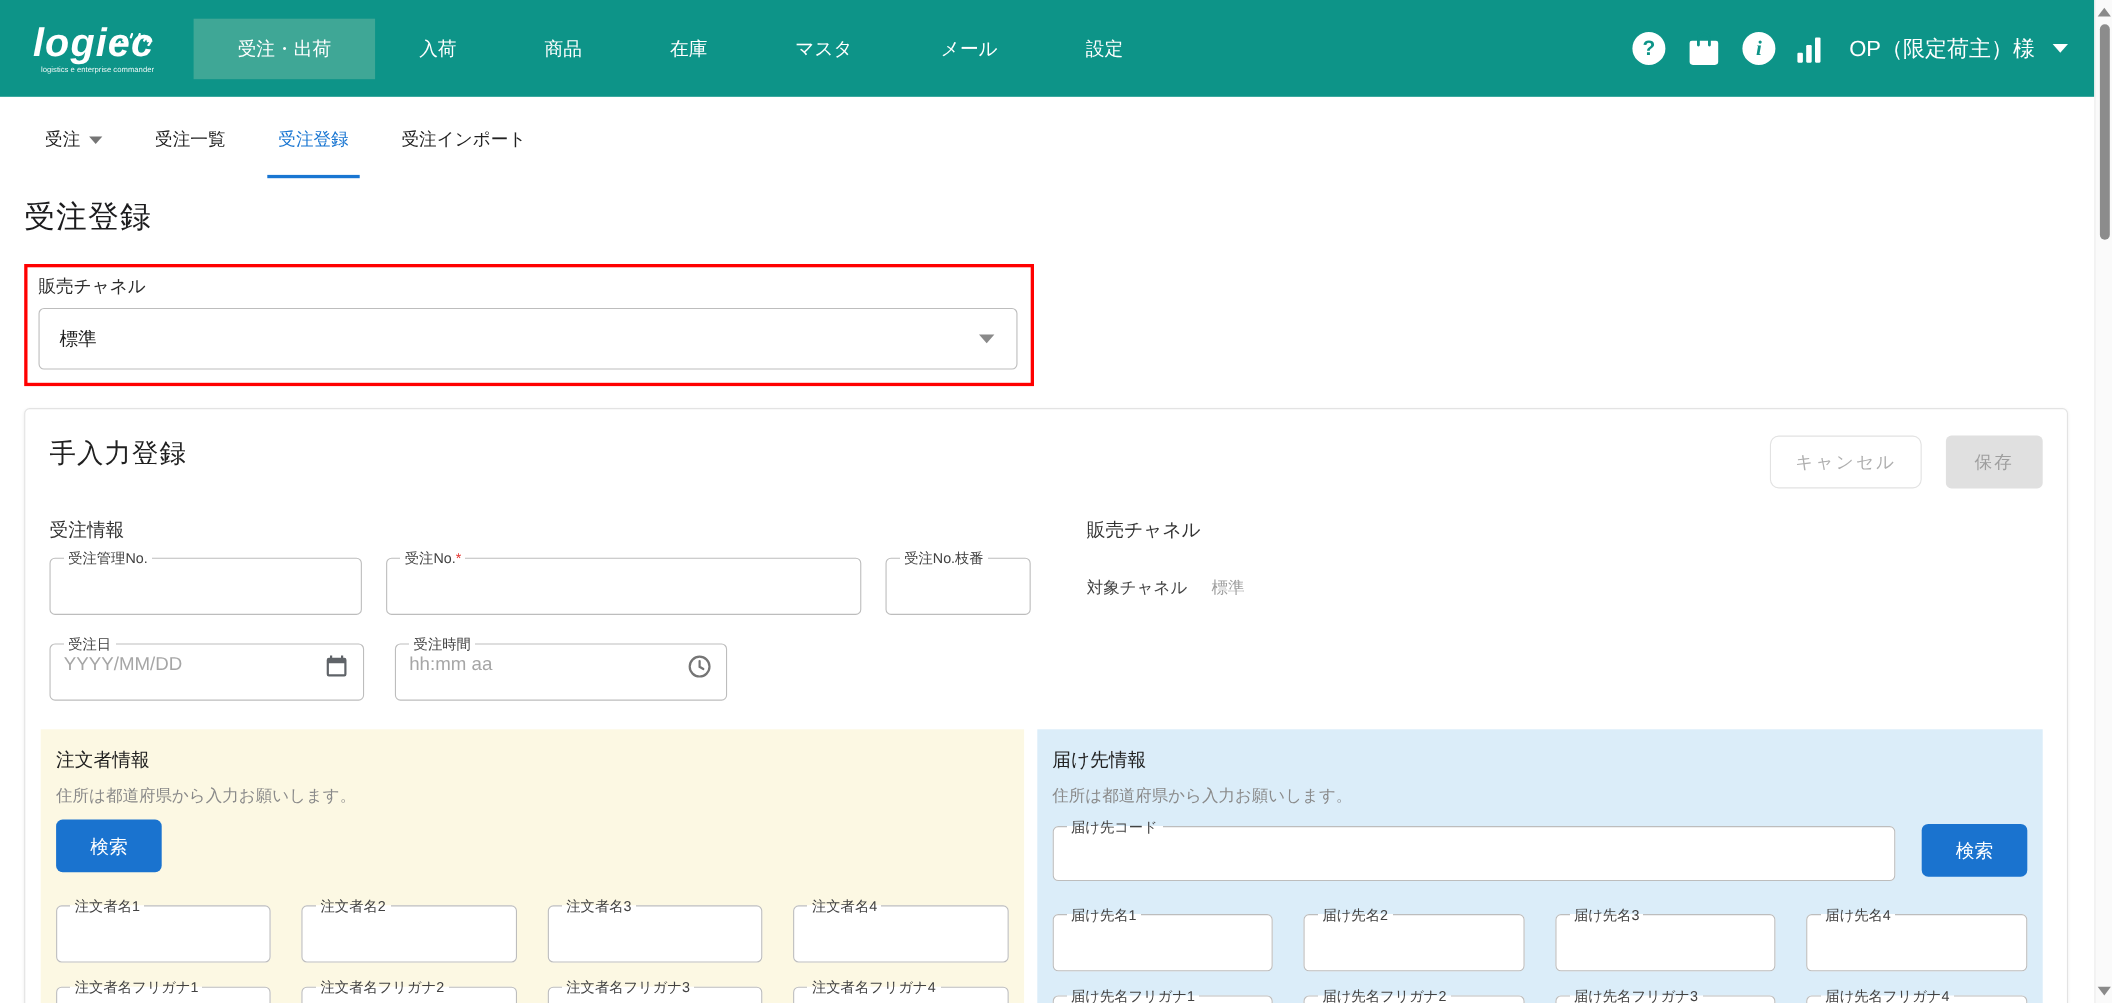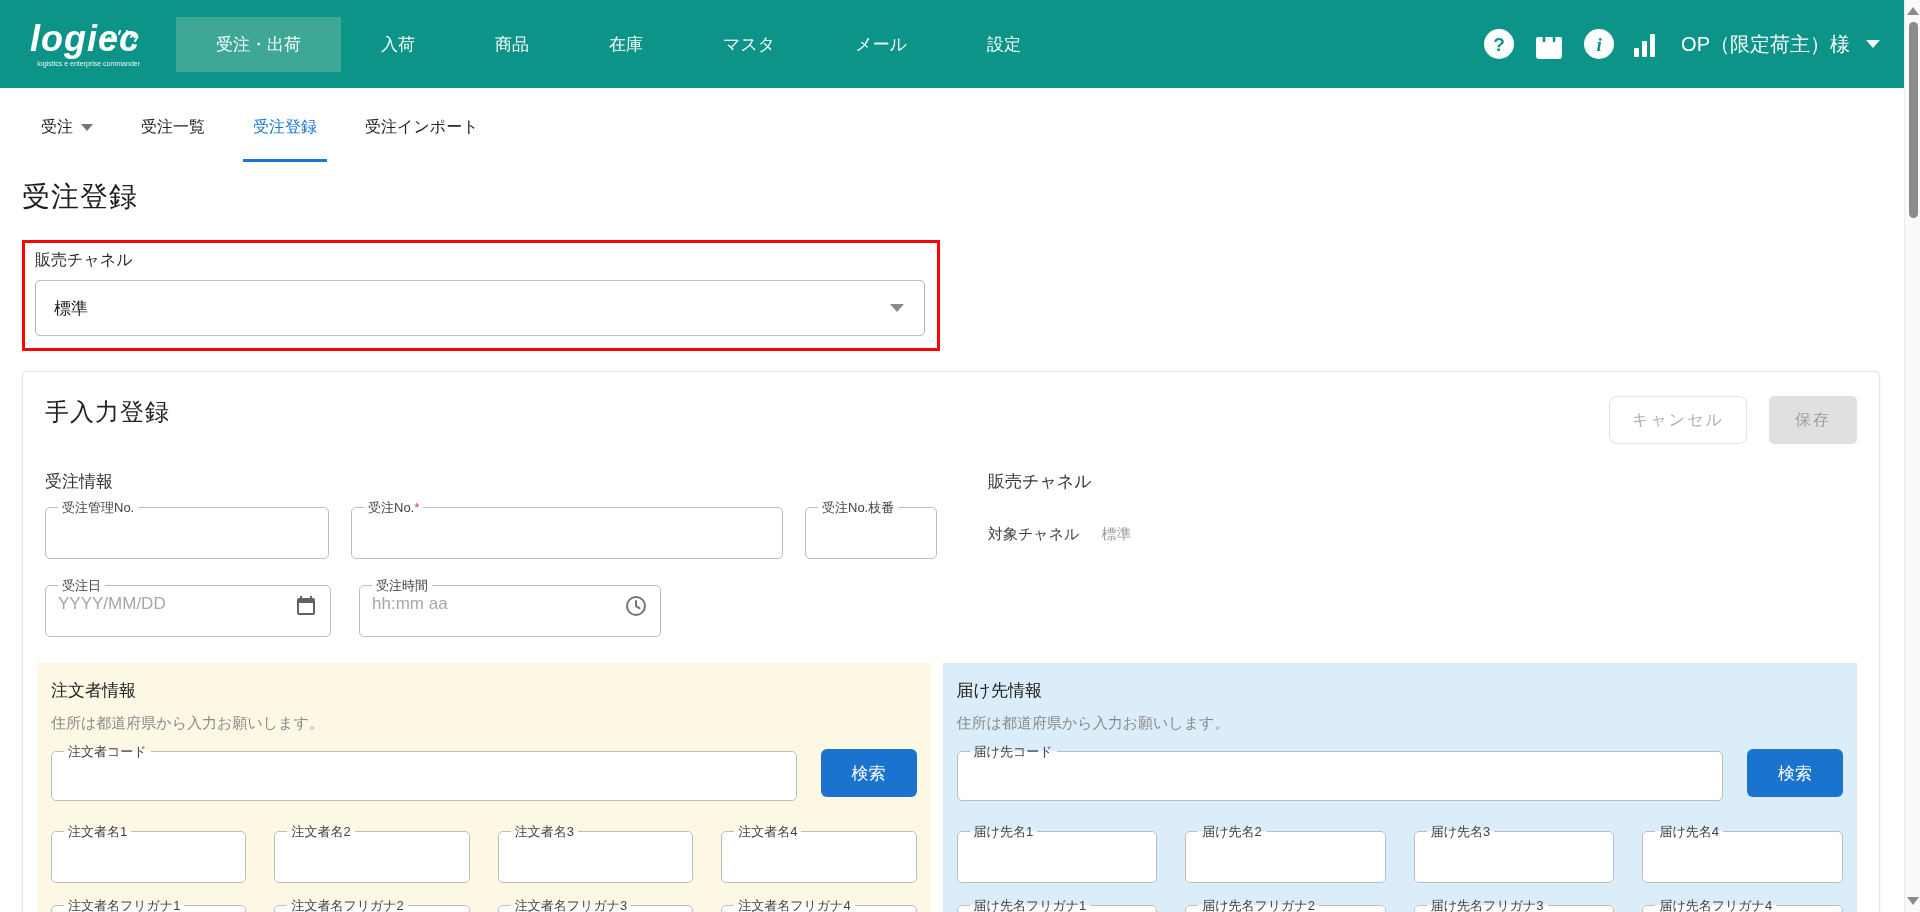--- a/index.html
+++ b/index.html
@@ -215,24 +215,20 @@
         <span class="target-value">標準</span>
       </div>
     </div>
   </div>
 
   <div class="sections">
     <div class="sec orderer">
       <div class="sec-title">注文者情報</div>
       <div class="sec-note">住所は都道府県から入力お願いします。</div>
       <div class="code-row">
-        <fieldset class="mf">
-          <legend><span>注文者コード</span></legend>
-          <input type="text" style="">
-        </fieldset>
         <button class="btn-search">検索</button>
       </div>
       <div class="names">
         <fieldset class="mf"><legend><span>注文者名1</span></legend><input type="text" style=""></fieldset>
         <fieldset class="mf"><legend><span>注文者名2</span></legend><input type="text" style=""></fieldset>
         <fieldset class="mf"><legend><span>注文者名3</span></legend><input type="text" style=""></fieldset>
         <fieldset class="mf"><legend><span>注文者名4</span></legend><input type="text" style=""></fieldset>
       </div>
       <div class="names kana">
         <fieldset class="mf">

